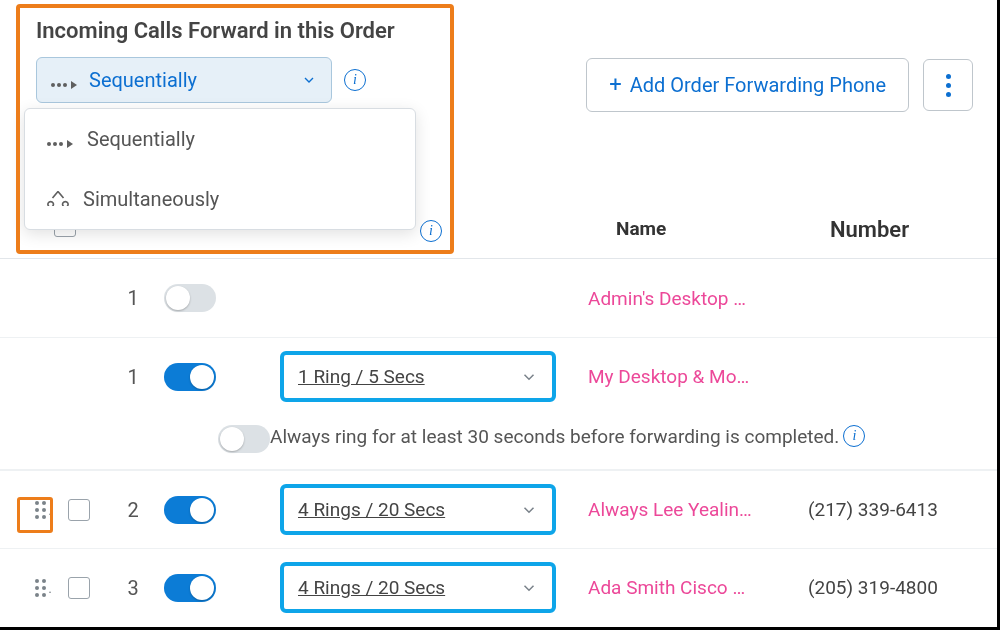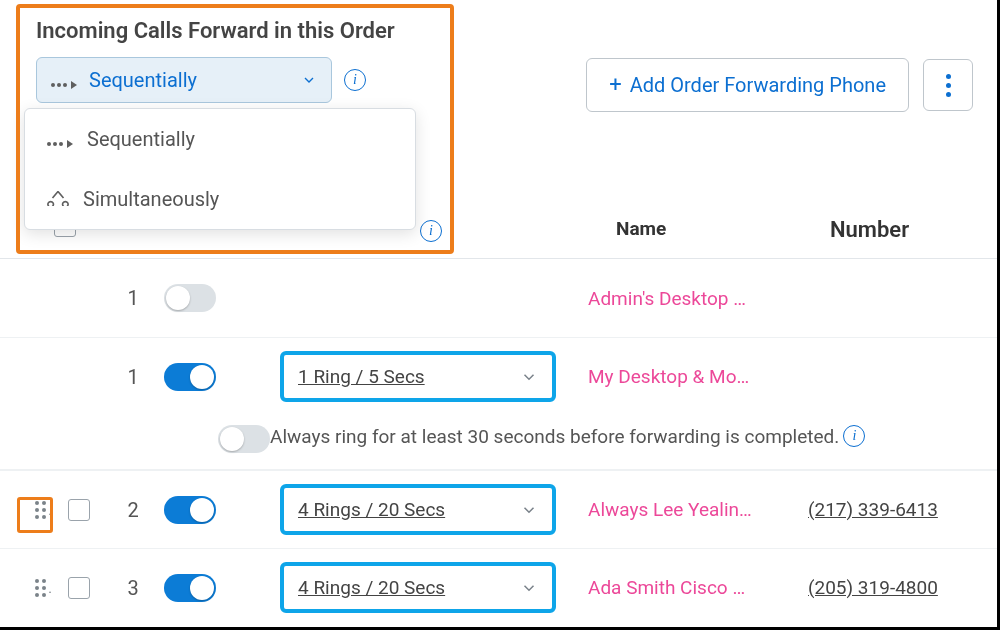--- a/index.html
+++ b/index.html
@@ -216,21 +216,21 @@
   }
   .toggle.on{background:#0c7cd6;}
   .toggle.on .knob{left:26px;}
   .ring-select{
     display:flex;align-items:center;justify-content:space-between;
     border:4px solid #0ea5e9;border-radius:6px;padding:10px 14px;width:276px;cursor:pointer;background:#fff;margin-left:6px;
     font-size:19px;color:#444;text-decoration:underline;
   }
   .ring-select svg{width:18px;height:18px;stroke:#7a828a;stroke-width:2;fill:none;}
   .name-cell{color:#ec4899;font-size:19px;white-space:nowrap;overflow:hidden;text-overflow:ellipsis;padding-right:12px;}
-  .num-cell{color:#444;font-size:19px;white-space:nowrap;text-decoration:underline;}
+  .num-cell{color:#444;font-size:19px;white-space:nowrap;}
   
   .always-row{
     display:flex;align-items:flex-start;gap:0;padding:10px 0 16px 218px;border-bottom:1px solid #eef1f3;
   }
   .always-text{color:#555;font-size:19px;}
   .always-info{margin-left:4px;}
 </style>
 </head>
 <body>
 

